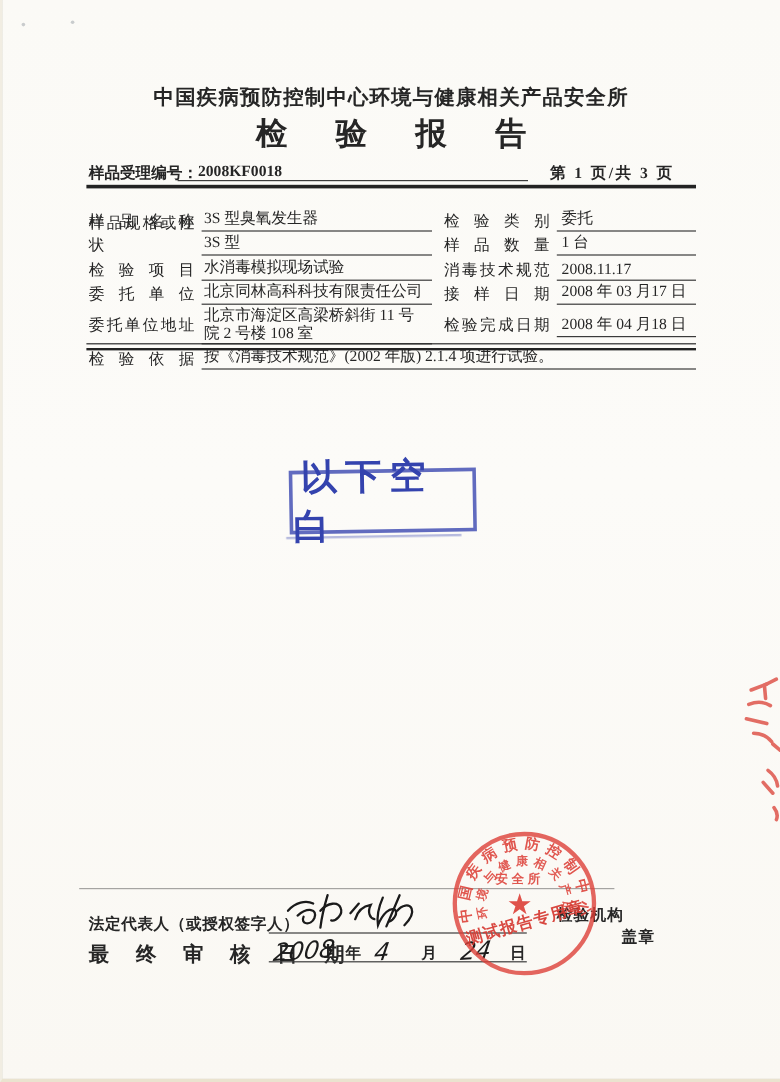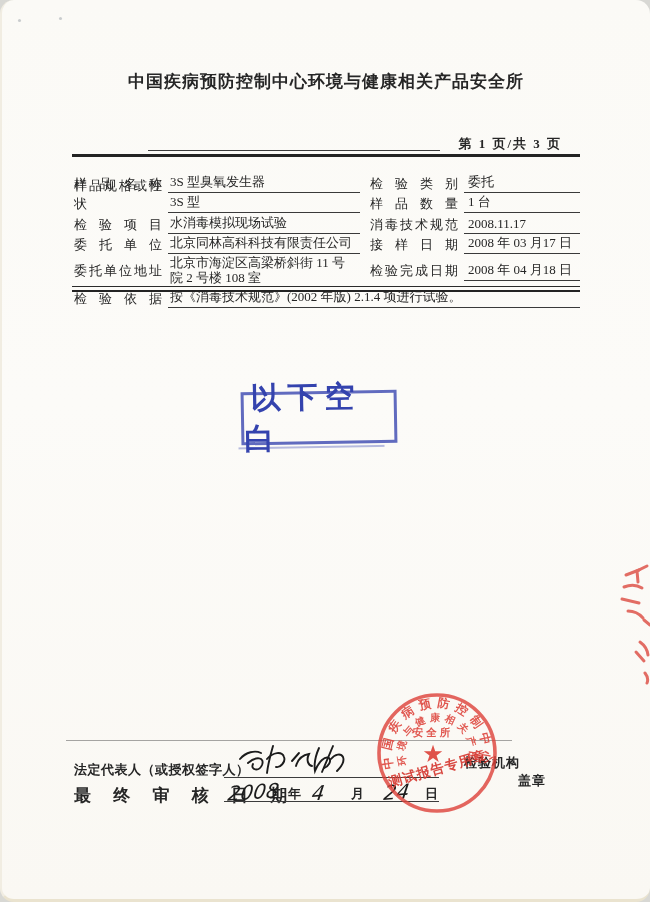--- a/index.html
+++ b/index.html
@@ -3,21 +3,21 @@
 <meta charset="utf-8">
 <style>
   html,body{margin:0;padding:0;background:#d8d8d4;}
   .page{
     position:relative;width:650px;height:902px;margin:0 auto;
     background:linear-gradient(180deg,#fbfaf6 0%,#fcfbf8 45%,#faf8f3 100%);
     border-left:2px solid #f1ede2;
     border-bottom:3px solid #eae3cf;
     box-sizing:border-box;
     font-family:"Liberation Serif","DejaVu Serif",serif;
-    color:#262626;overflow:hidden;border-radius:14px;
+    color:#262626;overflow:hidden;
   }
   .abs{position:absolute;}
   .org-title{top:70px;left:0;right:0;text-align:center;font-size:17px;font-weight:600;letter-spacing:1px;}
   .report-title{top:94px;left:0;right:0;text-align:center;font-size:26px;font-weight:700;letter-spacing:17px;text-indent:17px;}
   .meta-label,.meta-no{font-size:13px;font-weight:600;}
   .meta-left{top:135px;left:72px;display:flex;}
   .page-indicator{top:135px;right:88px;font-size:13px;font-weight:600;letter-spacing:2px;}
   .line{background:#3c3c3c;height:1px;}
   .sample-underline{top:150px;left:146px;width:292px;}
   .rule-top{top:154px;left:70px;width:508px;height:2.5px;background:#232323;}
@@ -58,21 +58,26 @@
   .edge-svg{top:560px;left:608px;}
   .sig-svg{top:729px;left:232px;}
   .speck{width:3px;height:3px;border-radius:50%;background:#a9adb3;opacity:.6;}
 </style>
 </head>
 <body>
 
 <div class="page">
 
   <div class="abs org-title">中国疾病预防控制中心环境与健康相关产品安全所</div>
+  <div class="abs report-title">检 验 报 告</div>
 
+  <div class="abs meta-left">
+    <span class="meta-label">样品受理编号：</span>
+    <span class="meta-no">2008KF0018</span>
+  </div>
   <div class="abs line sample-underline"></div>
   <div class="abs page-indicator">第 1 页/共 3 页</div>
   <div class="abs rule-top"></div>
 
   <div class="abs info-table">
     <div class="trow">
       <span class="lbl1">样 品 名 称</span>
       <span class="val1">3S 型臭氧发生器</span>
       <span class="lbl2">检 验 类 别</span>
       <span class="val2">委托</span>

